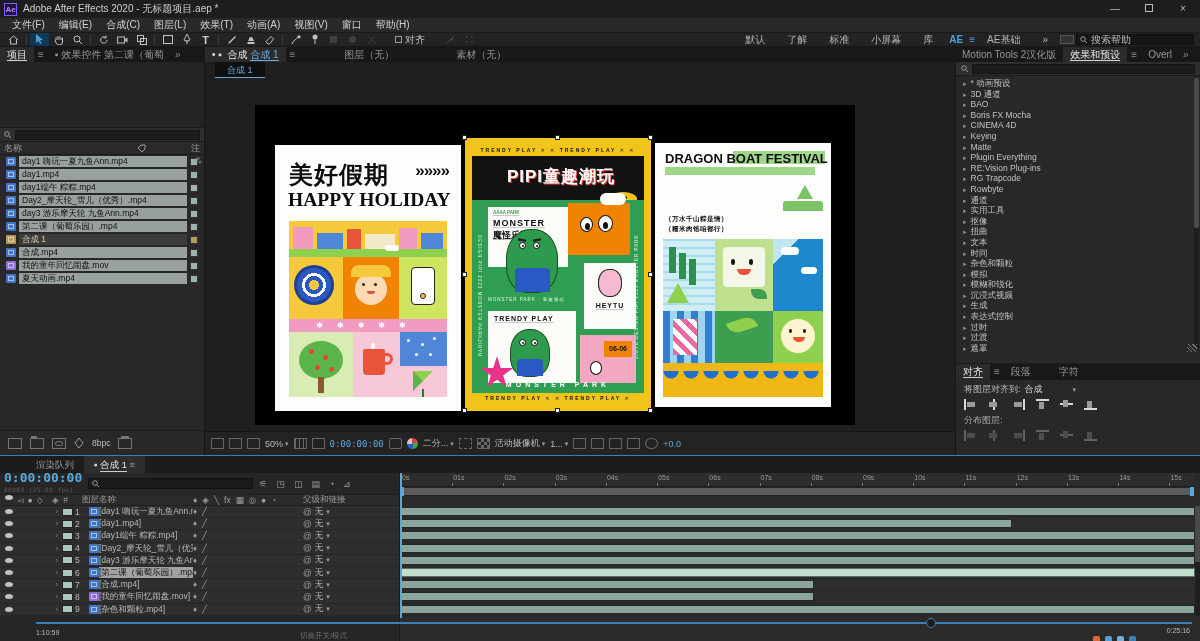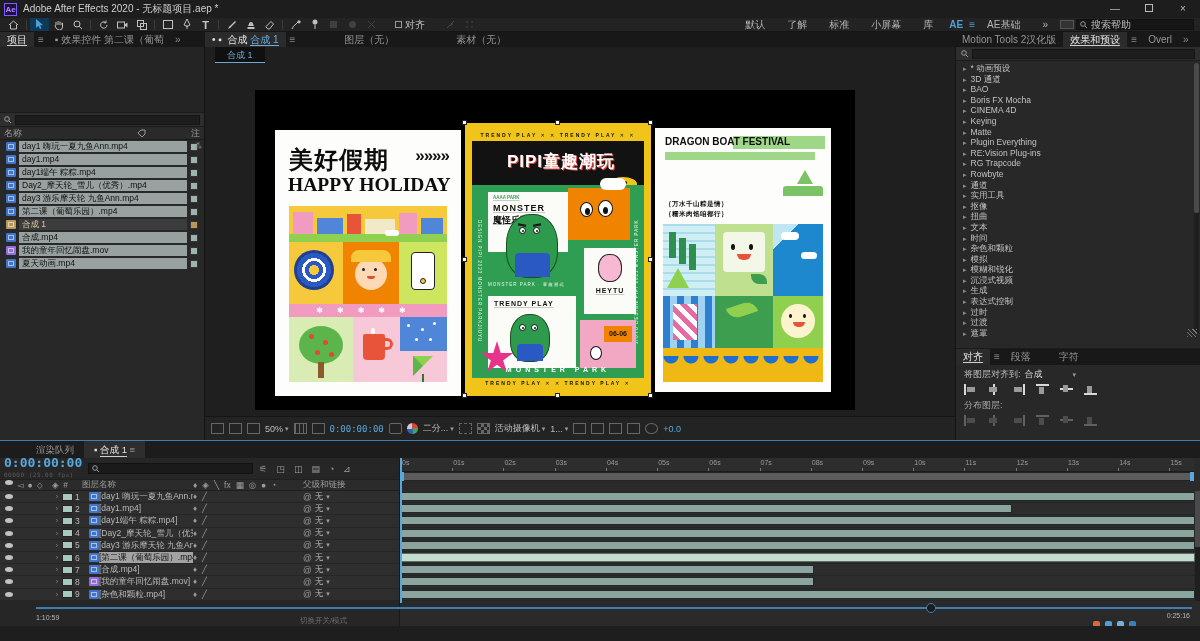--- a/index.html
+++ b/index.html
@@ -112,21 +112,21 @@
   .monster .brow { position:absolute; height:2px; background:#111; width:8px; }
   .monster .ovl { position:absolute; bottom:0; left:15%; right:15%; height:38%; background:#2b59c4; border-radius:4px 4px 0 0; }
   .star { position:absolute; width:34px; height:34px; background:#e8338a;
     clip-path:polygon(50% 0,61% 35%,98% 35%,68% 57%,79% 91%,50% 70%,21% 91%,32% 57%,2% 35%,39% 35%); }
   .mp-bottom { position:absolute; left:12px; right:12px; bottom:16px; color:#fff; font-size:7px; font-weight:bold;
     letter-spacing:4px; text-align:center; white-space:nowrap; }
   .handle { position:absolute; width:5px; height:5px; background:#fff; border:1px solid #222; z-index:5; }
   
   .pR { left:400px; top:38px; width:176px; height:264px; background:#fdfdfb; color:#0d0d0d; }
   .pR .gbar { position:absolute; background:#9fd788; }
-  .pR .te { position:absolute; left:10px; top:8px; font-size:10px; font-weight:900; letter-spacing:0; white-space:nowrap; }
+  .pR .te { position:absolute; left:10px; top:8px; font-size:13px; font-weight:900; letter-spacing:0; white-space:nowrap; }
   .pR .tc { position:absolute; left:8px; top:34px; font-size:29px; font-weight:900; letter-spacing:1px; }
   .pR .br { position:absolute; left:10px; font-size:6.5px; font-weight:bold; letter-spacing:.5px; }
   .zong { position:absolute; width:0; height:0; border-left:8px solid transparent; border-right:8px solid transparent;
     border-bottom:14px solid #7cc368; }
 
   
   .vtb { position:absolute; left:0; right:0; bottom:0; height:24px; background:#232323; border-top:1px solid #151515;
     display:flex; align-items:center; gap:5px; padding:0 6px; font-size:9px; color:#bdbdbd; }
   .vtb .blue { color:#58a8dc; }
   .vico { width:13px; height:11px; border:1px solid #7e7e7e; opacity:.75; position:relative;}
@@ -219,20 +219,31 @@
   <div class="titlebar">
     <div class="ae-logo">Ae</div>
     <div class="wtitle">Adobe After Effects 2020 - 无标题项目.aep *</div>
     <div class="wctrl">
       <span>—</span>
       <span class="maxbox"><i></i></span>
       <span>×</span>
     </div>
   </div>
 
+  <div class="menubar" id="menubar">
+      <span>文件(F)</span>
+      <span>编辑(E)</span>
+      <span>合成(C)</span>
+      <span>图层(L)</span>
+      <span>效果(T)</span>
+      <span>动画(A)</span>
+      <span>视图(V)</span>
+      <span>窗口</span>
+      <span>帮助(H)</span>
+    </div>
 
   <div class="toolbar">
     <span class="tool">
         <svg width="11" height="10">
           <path d="M1 5 L5.5 1 L10 5 M2.5 4.5 V9 H8.5 V4.5" stroke="#c0c0c0" fill="none"></path>
         </svg>
       </span>
     <span class="tsep"></span>
     <span class="tool sel">
         <svg width="9" height="11">
@@ -454,20 +465,30 @@
             <span class="srcchip mov"></span>
             <span class="pp-name">我的童年回忆闹盘.mov</span>
             <span class="pp-check"></span>
           </div>
           <div class="pp-row">
             <span class="srcchip video"></span>
             <span class="pp-name">夏天动画.mp4</span>
             <span class="pp-check"></span>
           </div>
         </div>
+      <div class="pp-footer">
+        <span class="pfico"></span>
+        <span class="pfico folder"></span>
+        <span class="pfico compi"></span>
+        <svg width="10" height="11">
+            <path d="M5 0 L9 5 L5 10 L1 5 Z" stroke="#9a9a9a" fill="none"></path>
+          </svg>
+        <span class="bpc">8bpc</span>
+        <span class="pfico trash"></span>
+      </div>
     </div>
 
     <div class="viewer">
       <div class="navtab">合成 1</div>
       <div class="canvas">
 
         <div class="poster pL">
           <div class="t1">美好假期</div>
           <div class="arr">»»»»</div>
           <div class="t2">HAPPY HOLIDAY</div>

